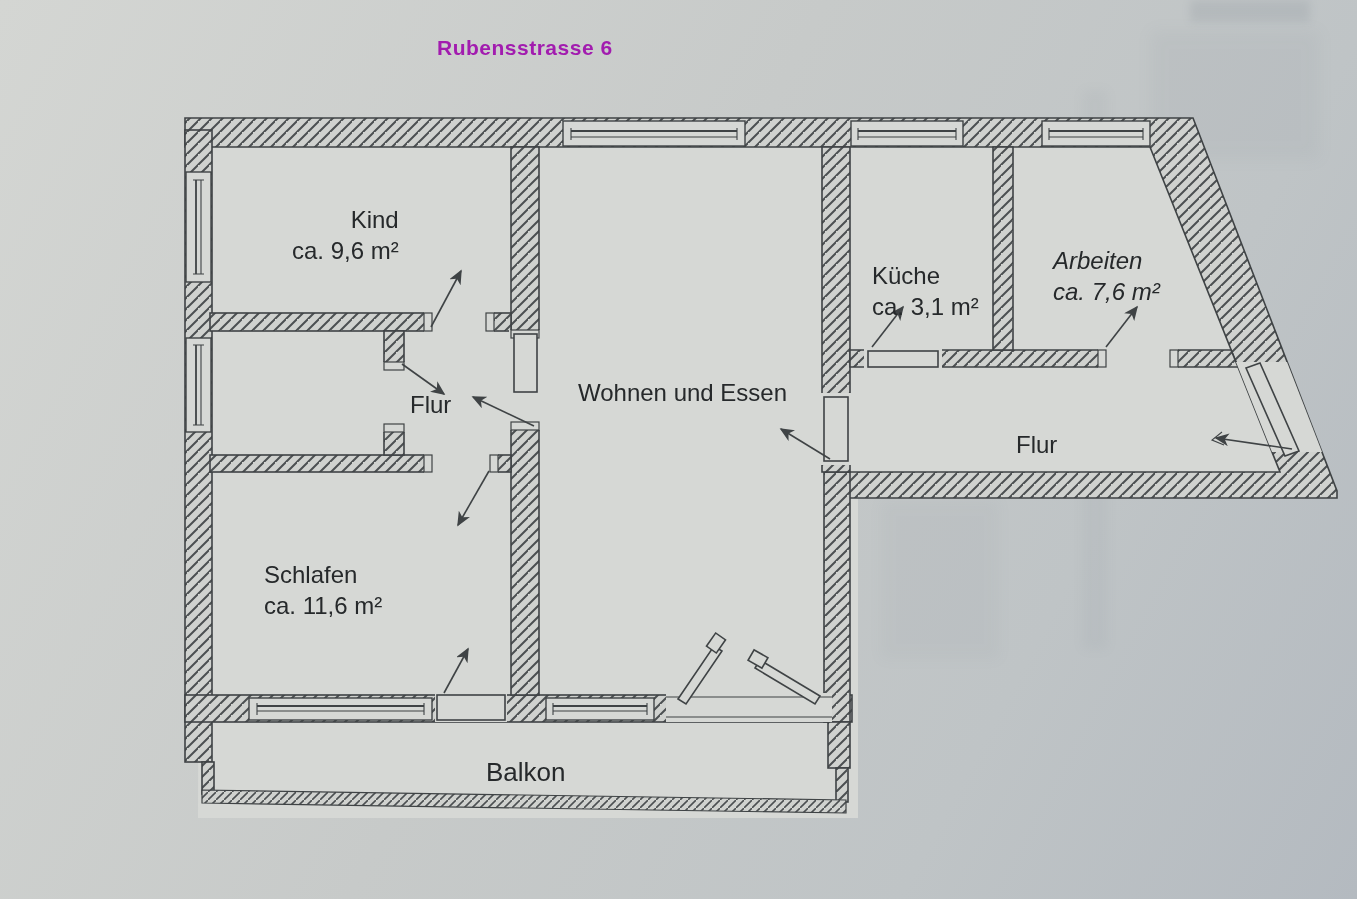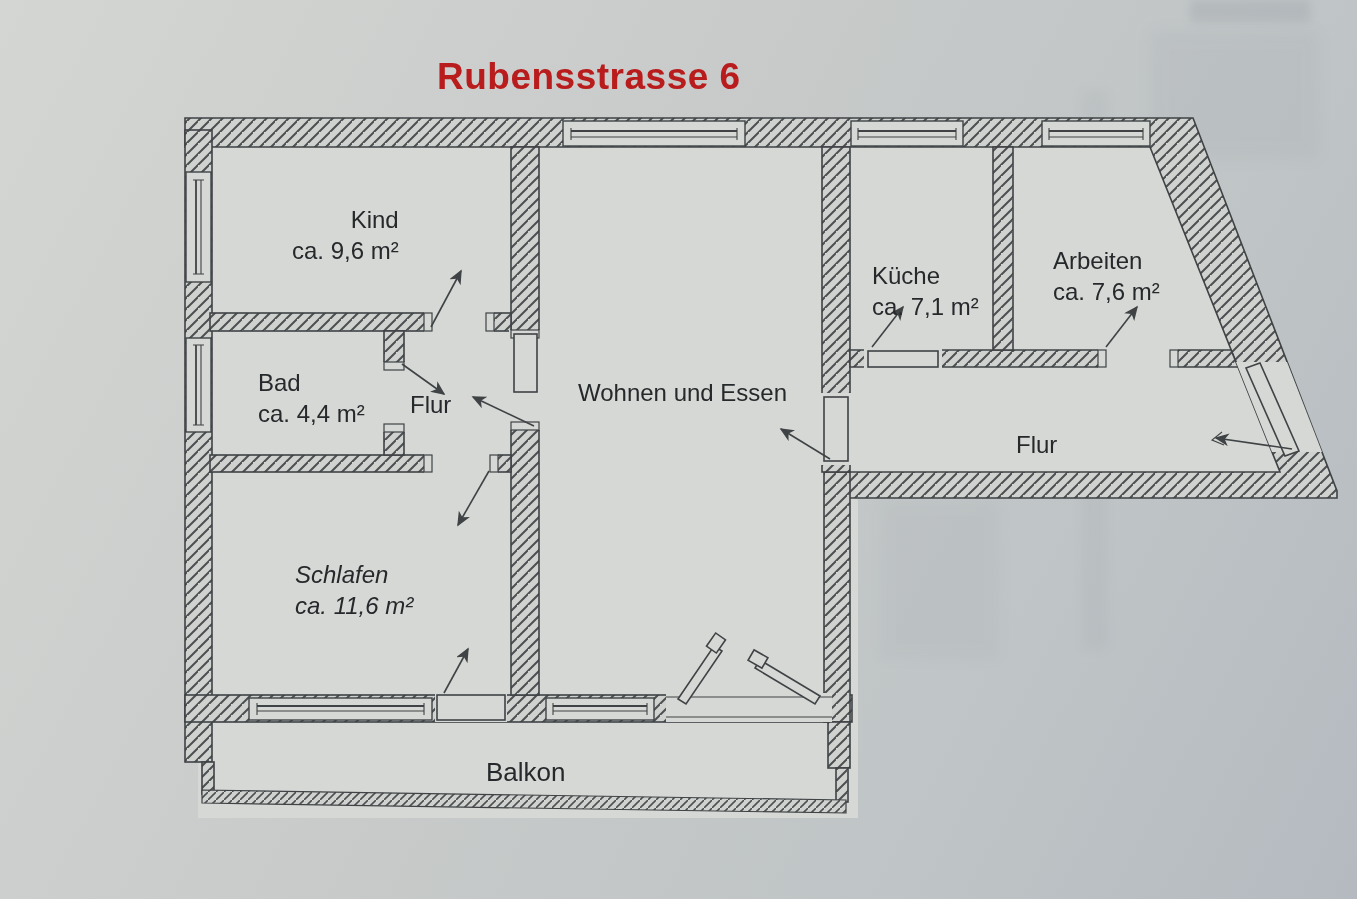--- a/index.html
+++ b/index.html
@@ -22,22 +22,22 @@
   .thinwall{fill:url(#hatch2);stroke:var(--line);stroke-width:1.2;}
   .interior{fill:var(--interior);stroke:none;}
   .win{fill:var(--interior);stroke:var(--line);stroke-width:1.4;}
   .glaz{stroke:var(--line);stroke-width:1.8;fill:none;}
   .glaz2{stroke:var(--line);stroke-width:1.1;fill:none;}
   .open{fill:var(--interior);stroke:none;}
   .leaf{fill:var(--interior);stroke:var(--line);stroke-width:1.6;}
   .cap{fill:var(--interior);stroke:var(--line);stroke-width:1.2;}
   .swing{stroke:var(--line);stroke-width:1.6;fill:none;marker-end:url(#arrow);}
   .page-title{
-    position:absolute;left:437px;top:56px;
-    font-size:37px;font-weight:700;color:#b91c1c;letter-spacing:.5px;
+    position:absolute;left:437px;top:36px;
+    font-size:21px;font-weight:700;color:#a21caf;letter-spacing:.5px;
   }
   .room-label{
     position:absolute;font-size:24px;color:var(--text);line-height:1.28;
     white-space:nowrap;
   }
   .room-label .area:empty{display:none;}
   .smudge{position:absolute;background:#5a6672;pointer-events:none;}
 </style>
 </head>
 <body>
@@ -206,40 +206,36 @@
       <path class="glaz2" d="M1222,432 L1212,440 L1224,445"></path>
     </g>
   </svg>
 
   <div class="page-title">Rubensstrasse 6</div>
 
   <div class="room-label" style="left:292px;top:205px;text-align:right;">
     <div class="name">Kind</div>
     <div class="area">ca. 9,6 m²</div>
   </div>
-  <div class="room-label" style="left:258px;top:368px;">
-    <div class="name">Bad</div>
-    <div class="area">ca. 4,4 m²</div>
-  </div>
   <div class="room-label" style="left:410px;top:390px;">
     <div class="name">Flur</div>
 
   </div>
-  <div class="room-label" style="left:295px;top:560px;font-style:italic;">
+  <div class="room-label" style="left:264px;top:560px;">
     <div class="name">Schlafen</div>
     <div class="area">ca. 11,6 m²</div>
   </div>
   <div class="room-label" style="left:578px;top:378px;">
     <div class="name">Wohnen und Essen</div>
   </div>
   <div class="room-label" style="left:872px;top:228px;margin-top:33px;">
     <div class="name">Küche</div>
-    <div class="area">ca. 7,1 m²</div>
-  </div>
-  <div class="room-label" style="left:1053px;top:246px;">
+    <div class="area">ca. 3,1 m²</div>
+  </div>
+  <div class="room-label" style="left:1053px;top:246px;font-style:italic;">
     <div class="name">Arbeiten</div>
     <div class="area">ca. 7,6 m²</div>
   </div>
   <div class="room-label" style="left:1016px;top:430px;">
     <div class="name">Flur</div>
 
   </div>
   <div class="room-label" style="left:486px;top:756px;font-size:26px;">
     <div class="name">Balkon</div>
 

